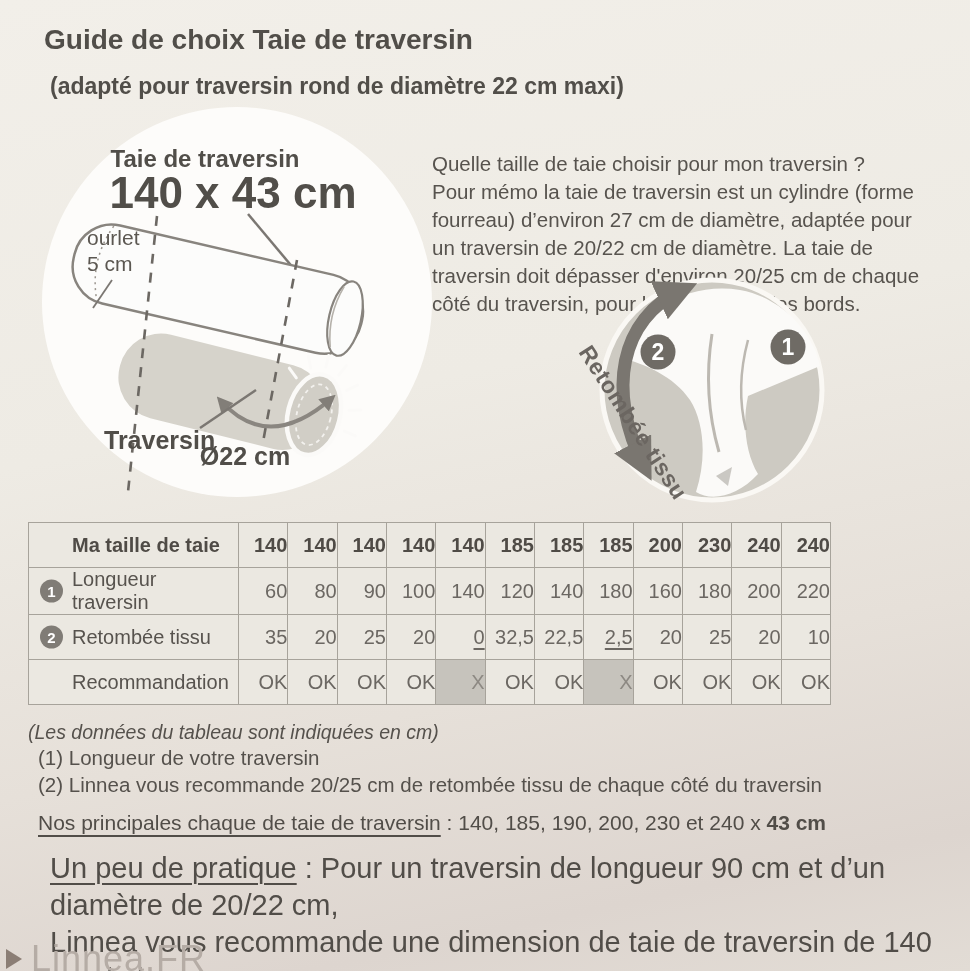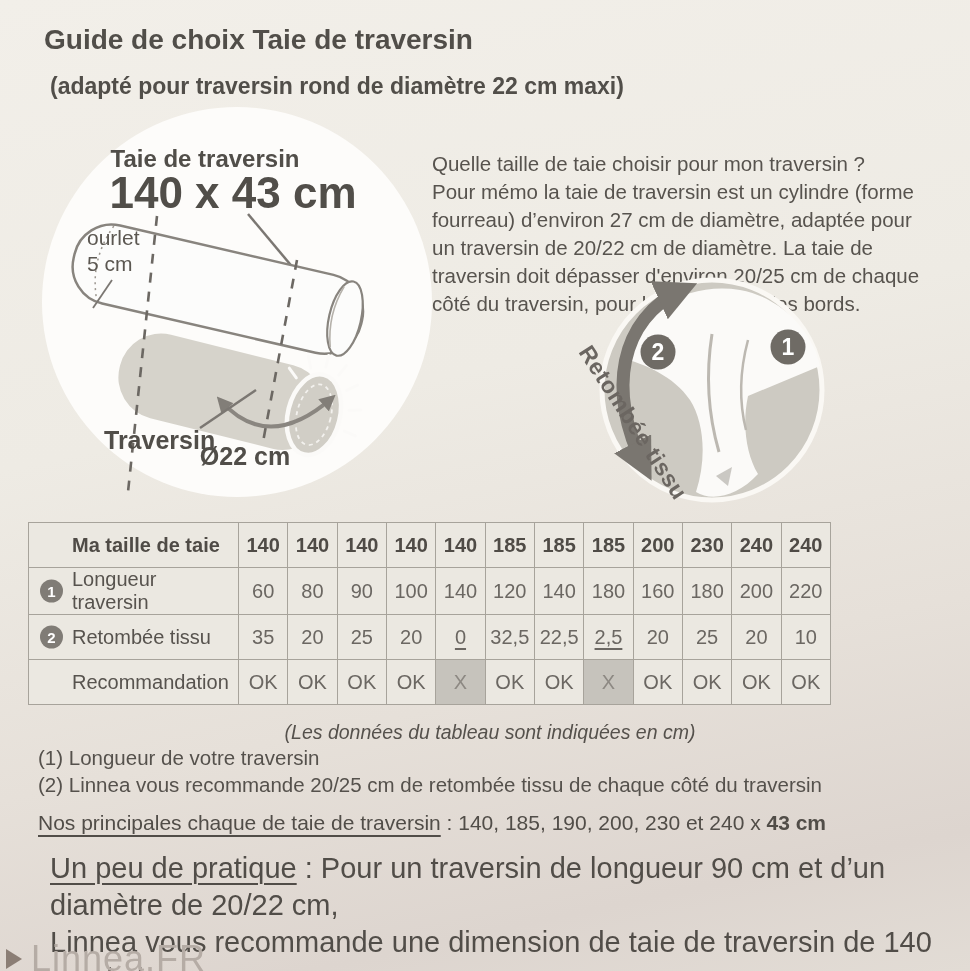--- a/index.html
+++ b/index.html
@@ -18,36 +18,36 @@
   }
   .left-diagram { position:absolute; left:40px; top:104px; width:394px; height:394px; }
   .right-diagram { position:absolute; left:570px; top:270px; width:262px; height:262px; }
   .size-table {
     position:absolute; left:28px; top:522px; width:803px;
     border-collapse:collapse; table-layout:fixed;
   }
   .size-table td {
     border:1.6px solid var(--table-border,#a7a39b);
     background:var(--table-cell-bg,#ebe8e1);
-    height:44px; text-align:center; font-size:20px; color:#6b6762;
+    height:44px; text-align:right; font-size:20px; color:#6b6762;
     padding:0;
   }
   .size-table td.lbl { text-align:left; padding-left:43px; position:relative; color:#57534e; }
   .size-table td.hd { font-weight:700; color:#4f4b46; }
   .size-table td.u { text-decoration:underline; text-underline-offset:4px; text-decoration-thickness:1.5px; }
   .size-table td.xc { background:var(--table-x-cell-bg,#c6c3bc); color:#8d8983; }
   .badge {
     position:absolute; left:11px; top:50%; transform:translateY(-50%);
     width:23px; height:23px; border-radius:50%;
     background:var(--badge-bg,#807c76); color:#fff;
     font-size:15px; font-weight:700; line-height:23px; text-align:center;
   }
   .badge:empty { display:none; }
   .tbl-caption {
-    position:absolute; left:28px; top:721px; width:924px; text-align:center;
+    position:absolute; left:28px; top:721px; width:924px; text-align:left;
     font-size:19.5px; font-style:italic; color:#55514c;
   }
   .footnotes { position:absolute; left:38px; top:744px; font-size:20.5px; line-height:27px; color:#55514c; }
   .sizes-line { position:absolute; left:38px; top:811px; font-size:21px; color:#514d48; }
   .practice { position:absolute; left:50px; top:850px; font-size:29px; line-height:37px; white-space:pre-line; color:#514d48; }
   .ul { text-decoration:underline; text-underline-offset:5px; text-decoration-thickness:1.5px; }
   .b { font-weight:700; }
   .watermark { position:absolute; left:6px; top:938px; display:flex; align-items:center; font-size:36px; letter-spacing:1px; color:var(--watermark-text,#b5aca5); }
   .tri { display:inline-block; width:0; height:0; border-left:16px solid #8b7e75; border-top:10px solid transparent; border-bottom:10px solid transparent; margin-right:9px; }
   svg text { font-family:"Liberation Sans", sans-serif; }

